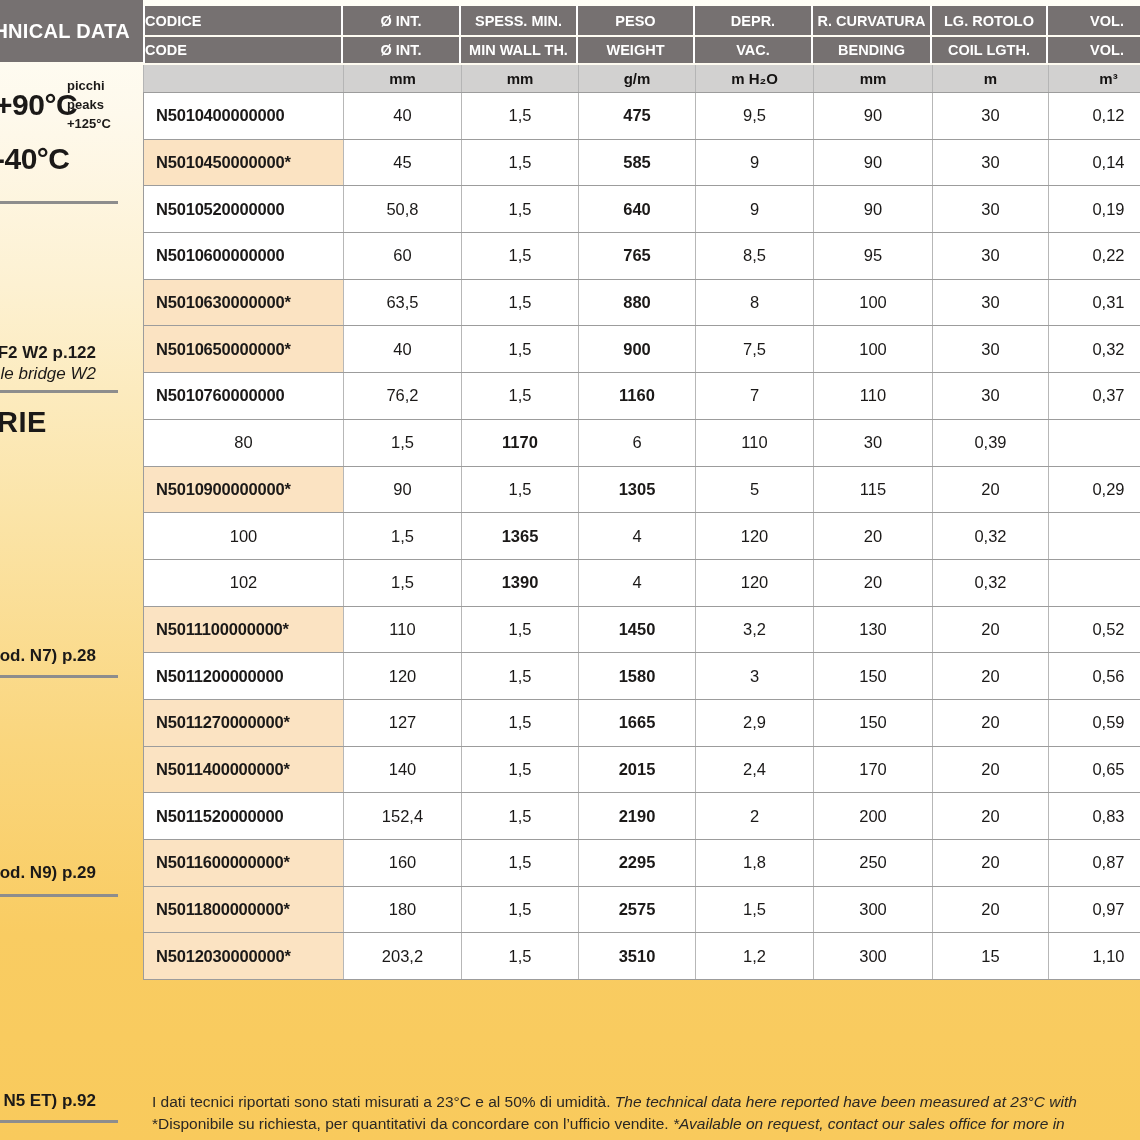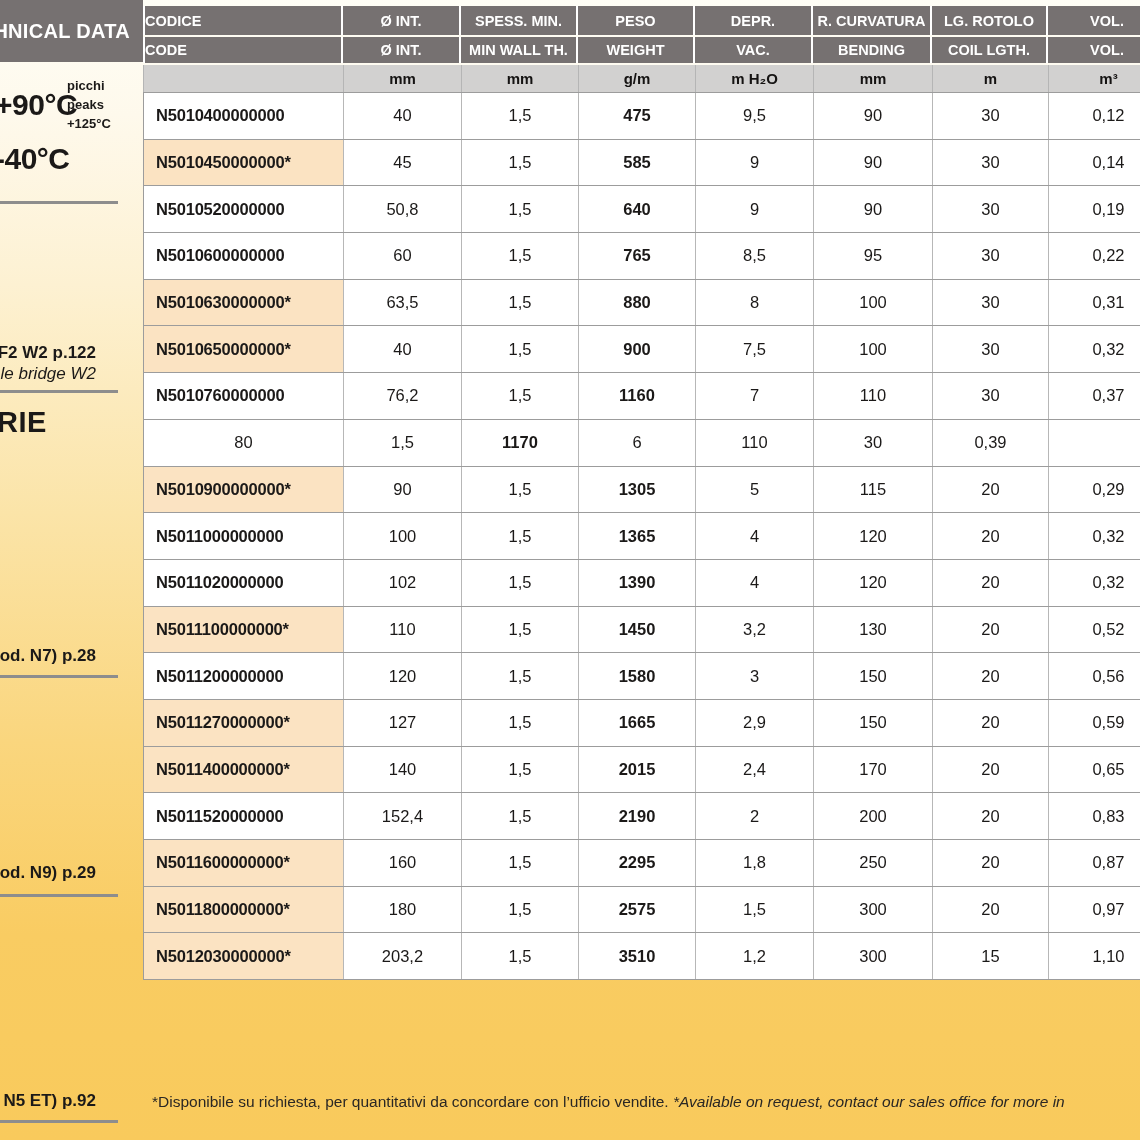--- a/index.html
+++ b/index.html
@@ -197,32 +197,30 @@
       <div class="dcell">90</div>
       <div class="dcell">1,5</div>
       <div class="dcell bold">1305</div>
       <div class="dcell">5</div>
       <div class="dcell">115</div>
       <div class="dcell">20</div>
       <div class="dcell">0,29</div>
     </div>
 
     <div class="grid-row drow">
-      <div class="dcell code">N5011000000000</div>
       <div class="dcell">100</div>
       <div class="dcell">1,5</div>
       <div class="dcell bold">1365</div>
       <div class="dcell">4</div>
       <div class="dcell">120</div>
       <div class="dcell">20</div>
       <div class="dcell">0,32</div>
     </div>
 
     <div class="grid-row drow">
-      <div class="dcell code">N5011020000000</div>
       <div class="dcell">102</div>
       <div class="dcell">1,5</div>
       <div class="dcell bold">1390</div>
       <div class="dcell">4</div>
       <div class="dcell">120</div>
       <div class="dcell">20</div>
       <div class="dcell">0,32</div>
     </div>
 
     <div class="grid-row drow">
@@ -309,16 +307,17 @@
       <div class="dcell bold">3510</div>
       <div class="dcell">1,2</div>
       <div class="dcell">300</div>
       <div class="dcell">15</div>
       <div class="dcell">1,10</div>
     </div>
   </div>
   </div>
 
   <div id="footnote">
+    <div><span class="it">I dati tecnici riportati sono stati misurati a 23°C e al 50% di umidità. </span><span class="en">The technical data here reported have been measured at 23°C with</span></div>
     <div><span class="it">*Disponibile su richiesta, per quantitativi da concordare con l’ufficio vendite. </span><span class="en">*Available on request, contact our sales office for more in</span></div>
   </div>
 
 </div>
 
 </body></html>

